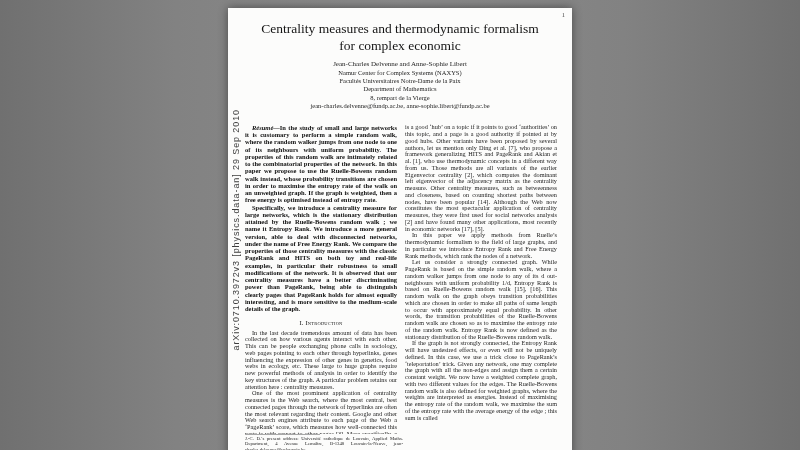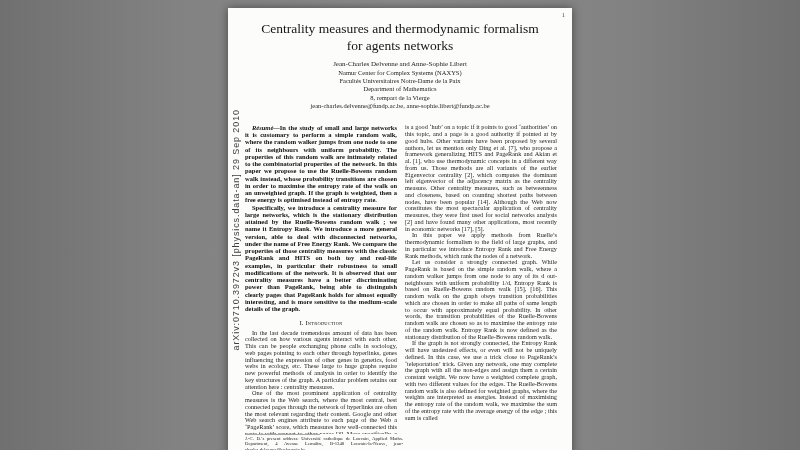--- a/index.html
+++ b/index.html
@@ -69,21 +69,21 @@
 <body>
 
 <div class="canvas">
 
   <div class="page">
 
     <div class="pageno">1</div>
 
     <h1 class="title">
       <span>Centrality measures and thermodynamic formalism</span><br>
-      <span>for agents networks</span>
+      <span>for complex economic</span>
     </h1>
 
     <div class="authors">
       <div class="authors-inner">
         <div class="authors-names">Jean-Charles Delvenne  and  Anne-Sophie Libert</div>
         <div>Namur Center for Complex Systems (NAXYS)</div>
         <div>Facultés Universitaires Notre-Dame de la Paix</div>
         <div>Department of Mathematics</div>
         <div>8, rempart de la Vierge</div>
         <div>jean-charles.delvenne@fundp.ac.be, anne-sophie.libert@fundp.ac.be</div>

